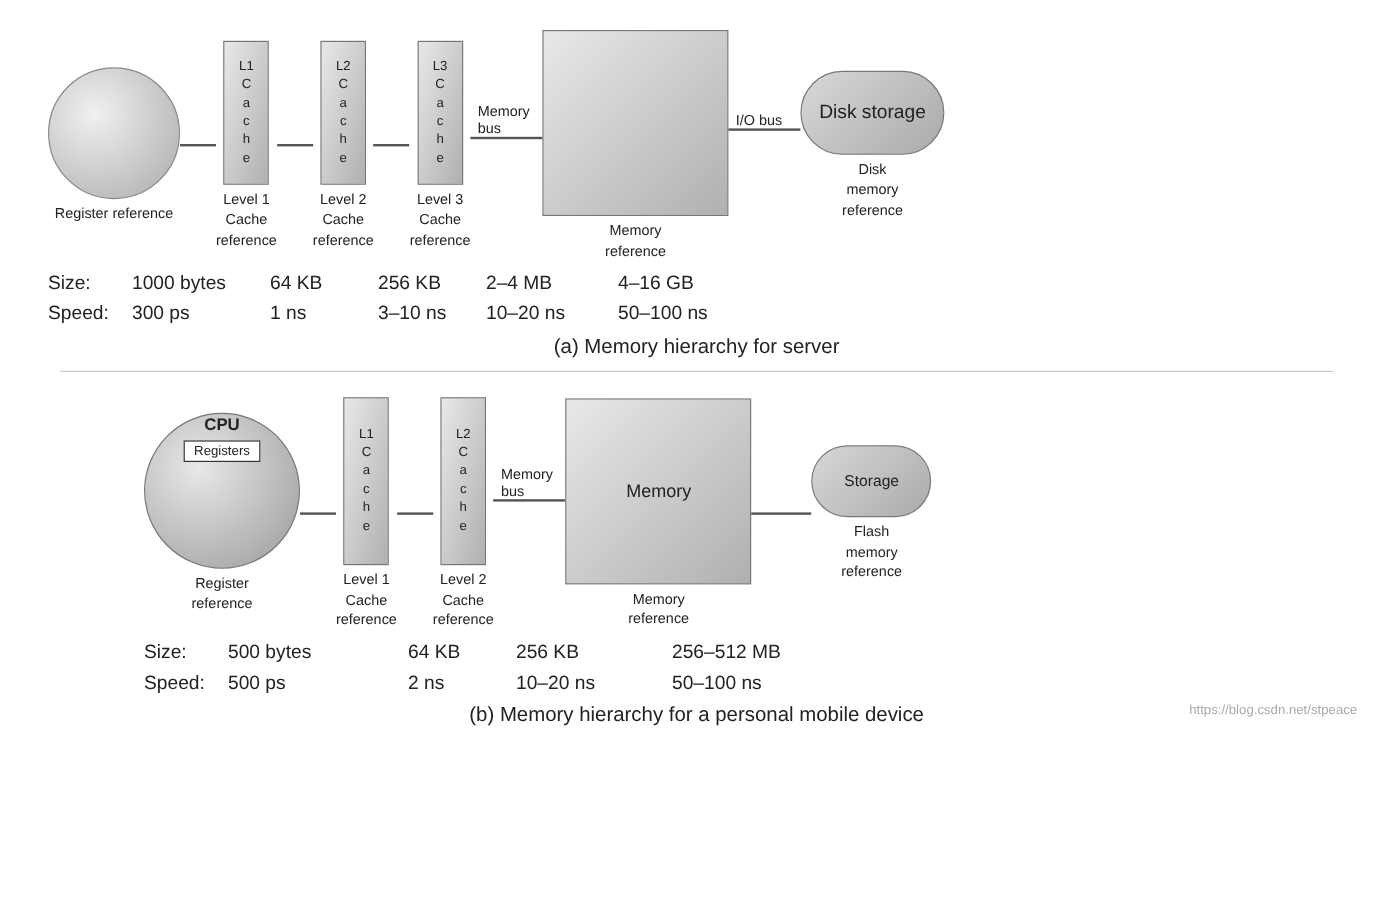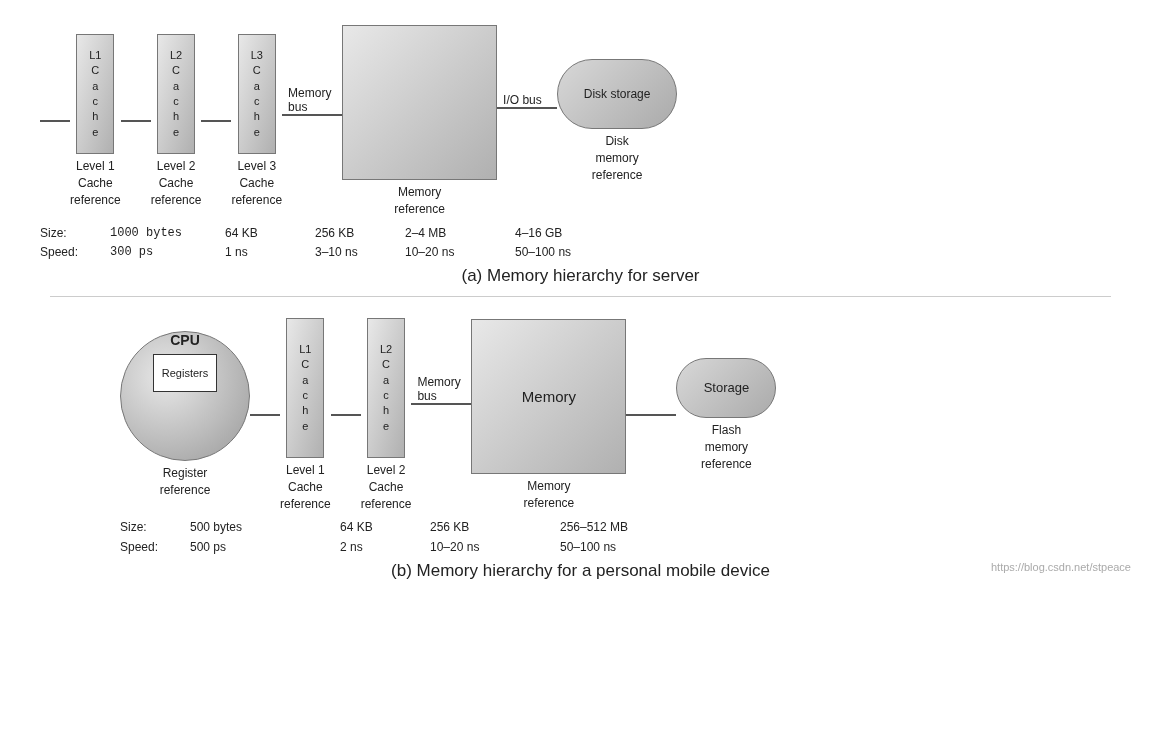--- a/index.html
+++ b/index.html
@@ -50,21 +50,21 @@
 
     .cpu-label {
       font-size: 14px;
       font-weight: bold;
       color: #222;
     }
 
     .registers-box {
       border: 1.5px solid #333;
       background: #fff;
-      padding: 12px 8px;
+      padding: 2px 8px;
       font-size: 11px;
       color: #222;
     }
 
     
     .cache-block {
       width: 38px;
       min-height: 120px;
       background: linear-gradient(to bottom right, #e8e8e8, #b0b0b0);
       border: 1.5px solid #777;
@@ -101,21 +101,21 @@
     .disk-pill {
       width: 120px;
       height: 70px;
       background: linear-gradient(135deg, #d8d8d8, #aaa);
       border: 1.5px solid #777;
       border-radius: 35px;
       flex-shrink: 0;
       display: flex;
       align-items: center;
       justify-content: center;
-      font-size: 12px;
+      font-size: 16px;
       font-weight: normal;
       color: #222;
       text-align: center;
     }
 
     
     .storage-pill {
       width: 100px;
       height: 60px;
       background: linear-gradient(135deg, #d8d8d8, #aaa);
@@ -196,35 +196,40 @@
     }
     
     .specs-table {
       display: flex;
       padding-left: 20px;
       gap: 0;
       margin-top: 6px;
     }
 
     .spec-col {
-      font-size: 12px;
+      font-size: 16px;
       color: #222;
       line-height: 1.6;
     }
   </style>
 </head>
 <body>
 
 <div class="main-container">
   <div class="diagram-area">
 
     <div class="section">
 
       <div class="row-a">
 
+        <div class="item-col">
+          <div class="register-circle"></div>
+          <div class="caption">Register
+reference</div>
+        </div>
 
         <div class="h-line"></div>
 
         <div class="item-col">
           <div class="cache-block">
             <span>L1</span>
             <span>C</span>
             <span>a</span>
             <span>c</span>
             <span>h</span>
@@ -287,21 +292,21 @@
           <div class="caption">Disk<br>memory<br>reference</div>
         </div>
 
       </div>
 
       <div class="specs-table">
         <div class="spec-col" style="width:70px;">
           <div>Size:</div>
           <div>Speed:</div>
         </div>
-        <div class="spec-col" style="width:115px;font-family:Liberation Mono, monospace;">
+        <div class="spec-col" style="width:115px;">
           <div>1000 bytes</div>
           <div>300 ps</div>
         </div>
         <div class="spec-col" style="width:90px;">
           <div>64 KB</div>
           <div>1 ns</div>
         </div>
         <div class="spec-col" style="width:90px;">
           <div>256 KB</div>
           <div>3–10 ns</div>

